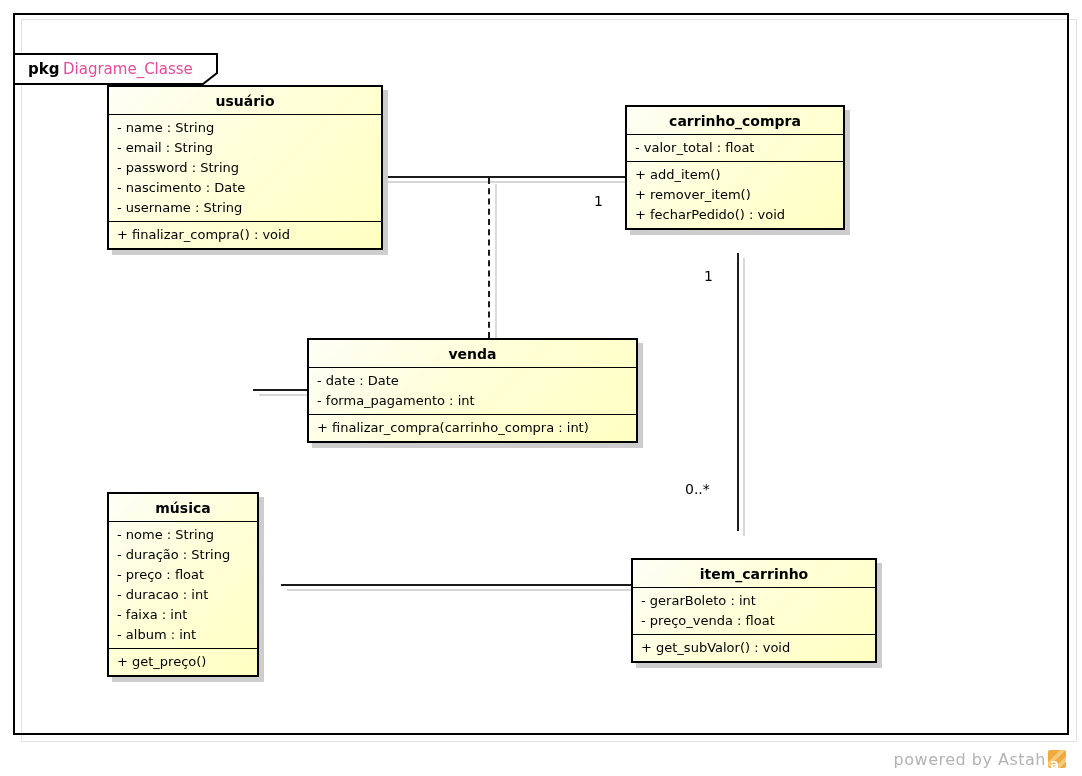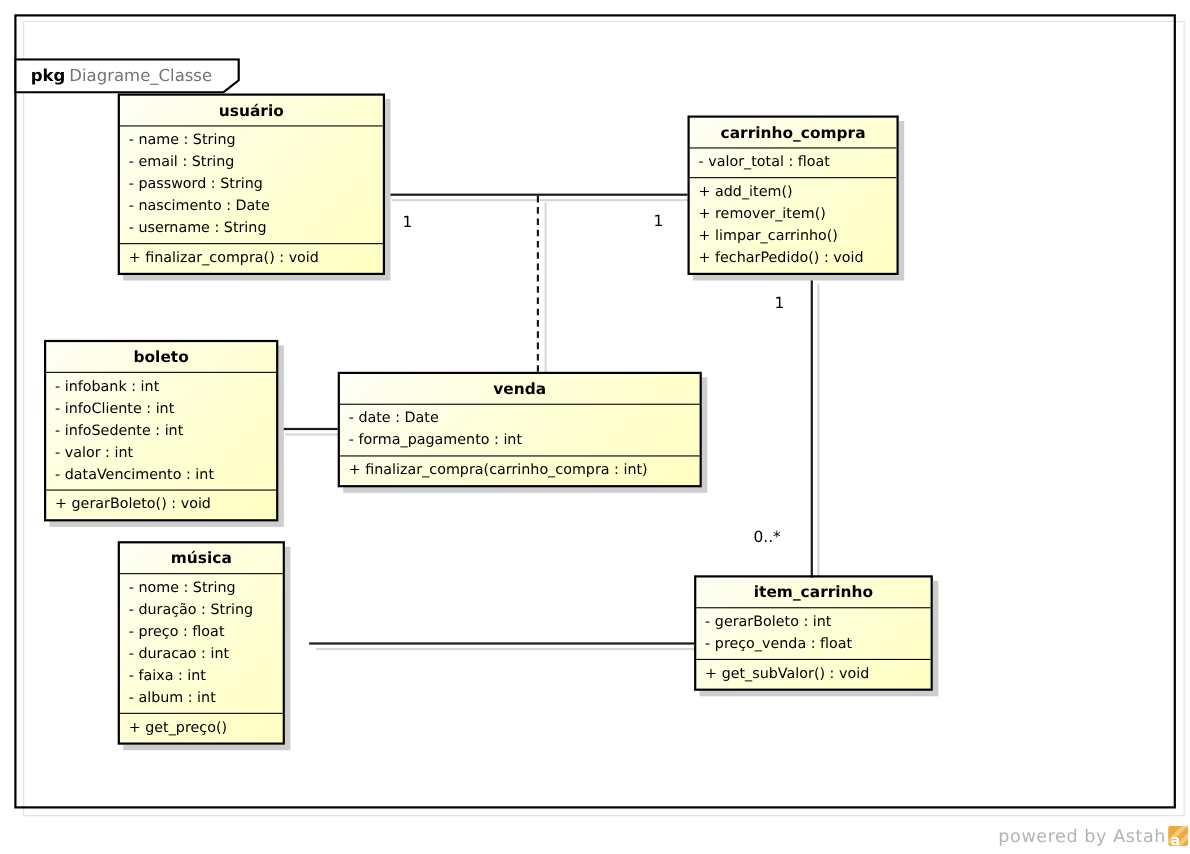--- a/index.html
+++ b/index.html
@@ -7,40 +7,40 @@
   #canvas { position:relative; width:1082px; height:776px; background:#fff; overflow:hidden; }
 
   
   .page-boundary { position:absolute; left:21px; top:19px; width:1056px; height:723px; border:1px solid #e2e2e2; }
   .diagram-frame { position:absolute; left:13px; top:13px; width:1056px; height:722px; border:2px solid #000; }
 
   
   .pkg-tab { position:absolute; left:13px; top:13px; width:206px; height:32px;margin-top:40px; }
   .pkg-tab svg { position:absolute; left:0; top:0; }
   .pkg-keyword { position:absolute; left:15px; top:7px; font-size:15px; font-weight:bold; color:#000; white-space:nowrap; }
-  .pkg-name { position:absolute; left:50px; top:7px; font-size:15px; color:#737373; white-space:nowrap; }
+  .pkg-name { position:absolute; left:50px; top:7px; font-size:15px; color:#ec4899; white-space:nowrap; }
 
   
   .uml-class { position:absolute; border:2px solid #000;
     background:linear-gradient(135deg,#fefef6 0%,#ffffd9 45%,#ffffc2 100%);
     box-shadow:5px 5px 0 0 #cdcdcd; color:#000; }
   .uml-class .title { font-size:14px; font-weight:bold; text-align:center; padding:5px 4px 4px 4px; line-height:18px; }
   .uml-class .compartment { border-top:1px solid #000; padding:3px 6px 3px 8px; }
   .member { font-size:13px; line-height:20px; white-space:nowrap; }
 
   
   .h-line { position:absolute; height:2px; background:#1b1b1b; box-shadow:6px 5px 0 0 #d7d7d7; }
   .v-line { position:absolute; width:2px; background:#1b1b1b; box-shadow:6px 5px 0 0 #d7d7d7; }
   .dashed-line { position:absolute; width:0; border-left:2px dashed #1b1b1b; }
   .dashed-shadow { position:absolute; width:2px; background:#dadada; }
 
   .mult-label { position:absolute; font-size:14px; color:#000; white-space:nowrap; }
 
   
-  .watermark { position:absolute; right:2px; top:750px; display:flex; align-items:center; }
+  .watermark { position:absolute; right:16px; top:750px; display:flex; }
   .watermark-text { font-size:16px; color:#b3b3b3; letter-spacing:0.5px; margin-right:2px; }
   .astah-icon { width:18px; height:18px; position:relative; background:#efa93c; overflow:hidden; border-radius:2px; }
   .astah-icon .stripe { position:absolute; width:26px; height:4px; background:#f6c97e; transform:rotate(-45deg); }
   .astah-icon .s1 { left:-4px; top:4px; } .astah-icon .s2 { left:2px; top:10px; }
   .astah-icon .a-glyph { position:absolute; left:2px; bottom:-3px; font-size:13px; font-weight:bold; color:#fff; }
 </style>
 </head>
 <body>
 
 <div id="canvas">
@@ -64,60 +64,46 @@
   <div class="dashed-line" style="left:488px; top:178px; height:160px;"></div>
 
   <div class="h-line" style="left:253px; top:389px; width:54px;"></div>
 
   <div class="v-line" style="left:737px; top:253px; height:278px;"></div>
   <div class="mult-label" style="left:704px; top:268px;">1</div>
   <div class="mult-label" style="left:685px; top:481px;">0..*</div>
 
   <div class="h-line" style="left:281px; top:584px; width:350px;"></div>
 
-  <div class="uml-class" style="left:107px; top:85px; width:243px;">
+  <div class="uml-class" style="left:107px; top:85px; width:276px;">
     <div class="title">usuário</div>
     <div class="compartment">
         <div class="member">- name : String</div>
         <div class="member">- email : String</div>
         <div class="member">- password : String</div>
         <div class="member">- nascimento : Date</div>
         <div class="member">- username : String</div>
       </div>
     <div class="compartment">
         <div class="member">+ finalizar_compra() : void</div>
       </div>
   </div>
 
-  <div class="uml-class" style="left:625px; top:105px; width:192px;">
+  <div class="uml-class" style="left:625px; top:105px; width:220px;">
     <div class="title">carrinho_compra</div>
     <div class="compartment">
         <div class="member">- valor_total : float</div>
       </div>
     <div class="compartment">
         <div class="member">+ add_item()</div>
         <div class="member">+ remover_item()</div>
-        <div class="member">+ limpar_carrinho()</div>
         <div class="member">+ fecharPedido() : void</div>
       </div>
   </div>
 
-  <div class="uml-class" style="left:40px; top:309px; width:213px;">
-    <div class="title">boleto</div>
-    <div class="compartment">
-        <div class="member">- infobank : int</div>
-        <div class="member">- infoCliente : int</div>
-        <div class="member">- infoSedente : int</div>
-        <div class="member">- valor : int</div>
-        <div class="member">- dataVencimento : int</div>
-      </div>
-    <div class="compartment">
-        <div class="member">+ gerarBoleto() : void</div>
-      </div>
-  </div>
 
   <div class="uml-class" style="left:307px; top:338px; width:331px;">
     <div class="title">venda</div>
     <div class="compartment">
         <div class="member">- date : Date</div>
         <div class="member">- forma_pagamento : int</div>
       </div>
     <div class="compartment">
         <div class="member">+ finalizar_compra(carrinho_compra : int)</div>
       </div>
@@ -131,21 +117,21 @@
         <div class="member">- preço : float</div>
         <div class="member">- duracao : int</div>
         <div class="member">- faixa : int</div>
         <div class="member">- album : int</div>
       </div>
     <div class="compartment">
         <div class="member">+ get_preço()</div>
       </div>
   </div>
 
-  <div class="uml-class" style="left:631px; top:523px; width:217px;">
+  <div class="uml-class" style="left:631px; top:558px; width:246px;">
     <div class="title">item_carrinho</div>
     <div class="compartment">
         <div class="member">- gerarBoleto : int</div>
         <div class="member">- preço_venda : float</div>
       </div>
     <div class="compartment">
         <div class="member">+ get_subValor() : void</div>
       </div>
   </div>
 

